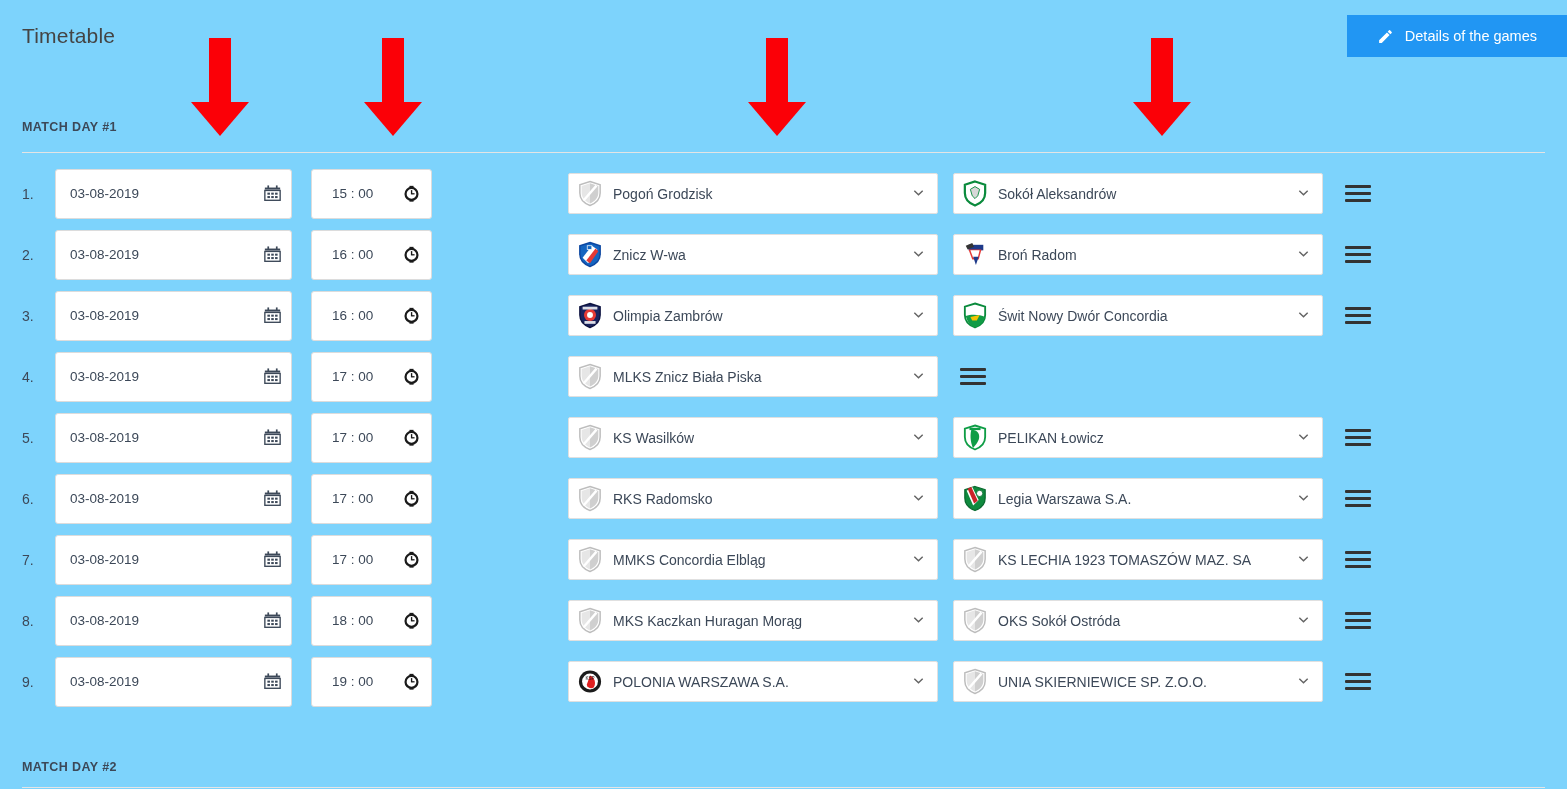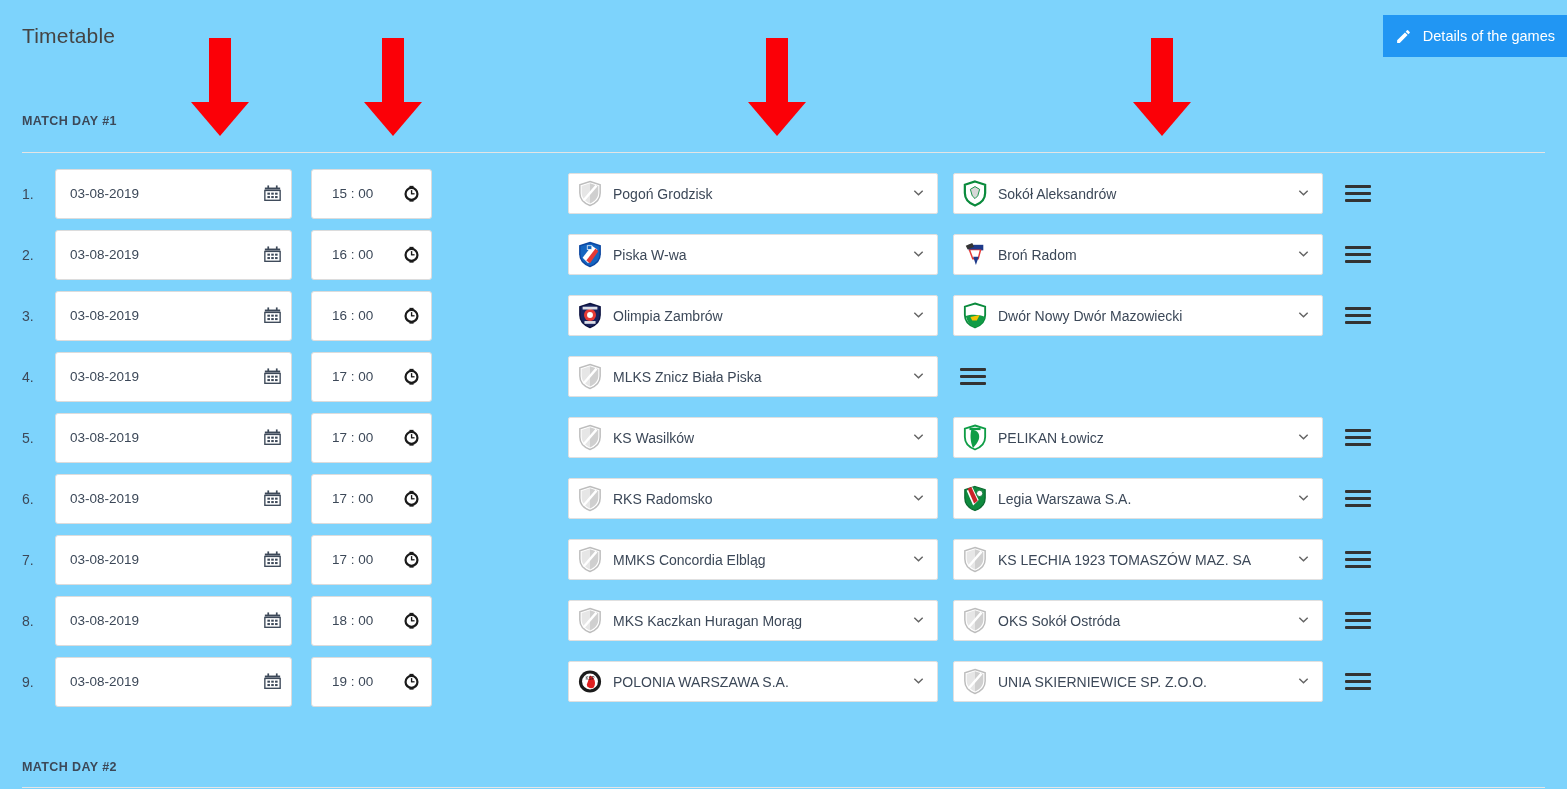--- a/index.html
+++ b/index.html
@@ -16,21 +16,21 @@
   .page-title {
     position: absolute; left: 22px; top: 24px;
     font-size: 21px; color: #444; letter-spacing: .2px;
   }
   .top-actions {
     position: absolute; right: 0px; top: 15px;
     display: flex; gap: 6px; align-items: center;
   }
   .btn {
     display: inline-flex; align-items: center; gap: 11px;
-    height: 42px; padding: 0 12px;
+    height: 42px; padding: 0 30px;
     background: #2196f3; color: #fff;
     font-size: 14.5px; border: none; cursor: pointer;
     white-space: nowrap;
   }
   .btn svg { display: block; }
 
   
   .matchday-label {
     position: absolute; left: 22px;
     font-size: 12.5px; font-weight: bold; color: #3c4858;
@@ -117,21 +117,21 @@
     <button class="btn">
       <span>
         <svg width="17" height="17" viewBox="0 0 24 24" fill="#fff">
           <path d="M3 17.25V21h3.75L17.81 9.94l-3.75-3.75L3 17.25zM20.71 7.04a1 1 0 0 0 0-1.41l-2.34-2.34a1 1 0 0 0-1.41 0l-1.83 1.83 3.75 3.75 1.83-1.83z"></path>
         </svg>
       </span>
       <span>Details of the games</span>
     </button>
   </div>
 
-  <div class="matchday-label" style="top:114px;text-align:center;">MATCH DAY #1</div>
+  <div class="matchday-label" style="top:120px;text-align:center;">MATCH DAY #1</div>
   <div class="divider" style="top:152px;"></div>
 
   <div class="rows">
       <div class="row">
         <div class="row-num">1.</div>
         <div class="field date-field">
           <span class="val">03-08-2019</span>
           <span class="ficon">
             <svg width="17" height="17" viewBox="0 0 20 20" fill="#3c4858">
               <rect x="1" y="3" width="18" height="2.4"></rect>
@@ -224,21 +224,21 @@
         </div>
         <div class="select home-select">
           <span class="crest">
             <svg width="24" height="27" viewBox="0 0 26 29">
               <path d="M13 1.5 L24 5 L24 14 C24 21 18.5 25.5 13 27.5 C7.5 25.5 2 21 2 14 L2 5 Z" fill="#1565c0" stroke="#0d47a1" stroke-width="1.6"></path>
               <path d="M5 18 L15 5 L21 9 L11 24 Z" fill="#fff"></path>
               <path d="M9 21 L19 8 L22 11 L13 24 Z" fill="#e53935"></path>
               <rect x="10" y="5" width="5" height="4" fill="#1565c0" stroke="#fff" stroke-width="0.8"></rect>
             </svg>
           </span>
-          <span class="team-name">Piska W-wa</span>
+          <span class="team-name">Znicz W-wa</span>
           <span class="chev"><svg width="13" height="13" viewBox="0 0 14 14" fill="none" stroke="#636363" stroke-width="1.5">
               <path d="M2.5 5 L7 9.5 L11.5 5"></path>
             </svg></span>
         </div>
         <div class="select away-select">
           <span class="crest">
             <svg width="24" height="27" viewBox="0 0 26 29">
               <path d="M6 4 L22 4 L22 10 L6 10 Z" fill="#1e3a8a"></path>
               <path d="M6 9 L20 9 L17 20 L10 20 Z" fill="#e53935"></path>
               <path d="M8 10 L18 10 L16 18 L11 18 Z" fill="#fff"></path>
@@ -304,21 +304,21 @@
             </svg></span>
         </div>
         <div class="select away-select">
           <span class="crest">
             <svg width="24" height="27" viewBox="0 0 26 29">
               <path d="M13 1.5 L24 5 L24 14 C24 21 18.5 25.5 13 27.5 C7.5 25.5 2 21 2 14 L2 5 Z" fill="#fff" stroke="#0a8a3c" stroke-width="2"></path>
               <path d="M3 15 C8 13 18 13 24 16 C22 22 18 26 13 27.5 C8 26 4.5 21 3 15 Z" fill="#109b45"></path>
               <path d="M8 16 L18 14 L15 20 L10 20 Z" fill="#f2c300"></path>
             </svg>
           </span>
-          <span class="team-name">Dwór Nowy Dwór Mazowiecki</span>
+          <span class="team-name">Świt Nowy Dwór Concordia</span>
           <span class="chev"><svg width="13" height="13" viewBox="0 0 14 14" fill="none" stroke="#636363" stroke-width="1.5">
               <path d="M2.5 5 L7 9.5 L11.5 5"></path>
             </svg></span>
         </div>
         <div class="drag-handle">
           <span></span>
           <span></span>
           <span></span>
         </div>
       </div>

